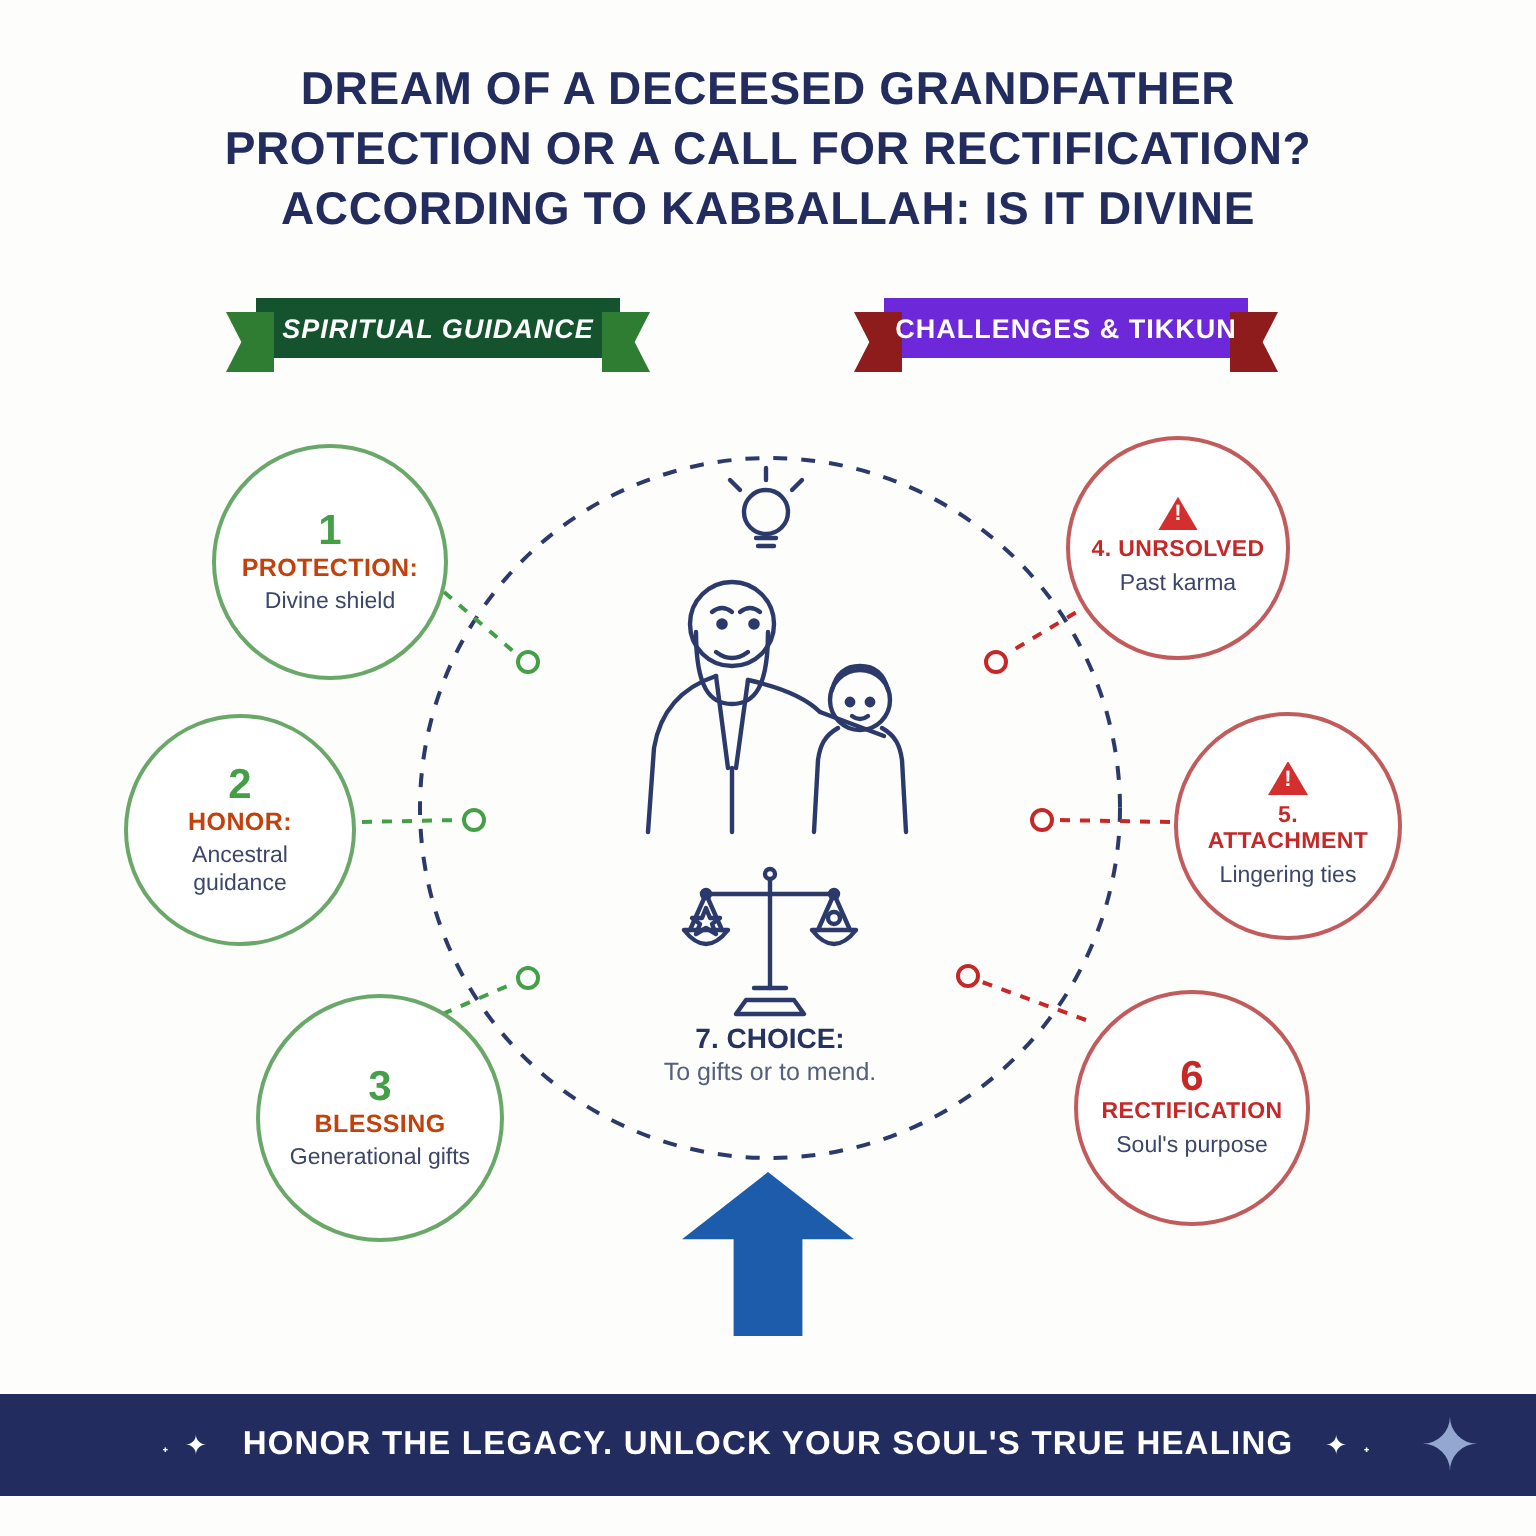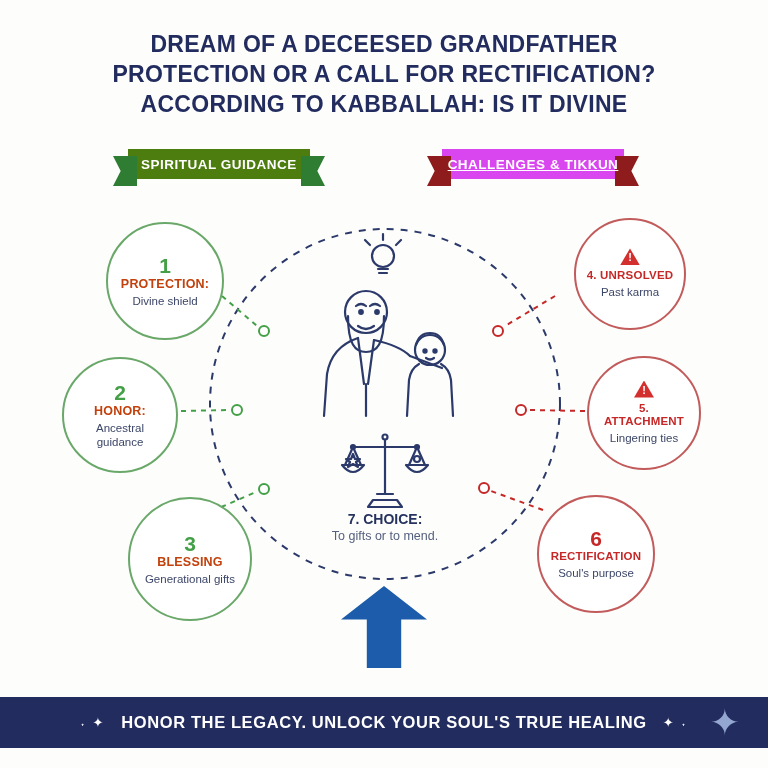--- a/index.html
+++ b/index.html
@@ -18,22 +18,22 @@
     font-weight:700; font-size:23px; line-height:1.3; letter-spacing:0.3px;
   }
 
   
   .ribbon {
     position:absolute; top:149px; height:30px; z-index:2;
     display:flex; align-items:center; justify-content:center;
     color:#fff; font-weight:700; font-size:13.5px; letter-spacing:0.5px;
     padding:0 12px; white-space:nowrap;
   }
-  .ribbon.green { left:128px; width:182px; background:#4d7c0f; }
-  .ribbon.red   { left:442px; width:182px; background:#d946ef;text-decoration:underline; }
+  .ribbon.green { left:128px; width:182px; background:#14532d;font-style:italic; }
+  .ribbon.red   { left:442px; width:182px; background:#6d28d9; }
   .ribbon::before, .ribbon::after {
     content:""; position:absolute; top:7px; width:24px; height:30px; z-index:-1;
   }
   .ribbon.green::before { left:-15px;  background:#2e7d32; clip-path:polygon(0 0,100% 0,100% 100%,0 100%,32% 50%); }
   .ribbon.green::after  { right:-15px; background:#2e7d32; clip-path:polygon(0 0,100% 0,68% 50%,100% 100%,0 100%); }
   .ribbon.red::before   { left:-15px;  background:#8e1c1c; clip-path:polygon(0 0,100% 0,100% 100%,0 100%,32% 50%); }
   .ribbon.red::after    { right:-15px; background:#8e1c1c; clip-path:polygon(0 0,100% 0,68% 50%,100% 100%,0 100%); }
 
   
   .overlay { position:absolute; left:0; top:0; width:768px; height:768px; z-index:1; pointer-events:none; }
@@ -53,21 +53,21 @@
   .node.green .num { color:#43a047; }
   .node.red   .num { color:#c62828; }
   .node .ttl  { font-size:12.5px; font-weight:700; letter-spacing:0.2px; line-height:1.2; }
   .node.green .ttl { color:#c2410c; }
   .node.red   .ttl { color:#c62828; font-size:11.5px; }
   .node .sub  { font-size:11.5px; color:#3c4668; line-height:1.25; margin-top:2px; }
 
   .n1 { left:106px; top:222px; width:118px; height:118px; }
   .n2 { left:62px;  top:357px; width:116px; height:116px; }
   .n3 { left:128px; top:497px; width:124px; height:124px; }
-  .n4 { left:574px; top:218px; width:112px; height:112px; }
+  .n4 { left:533px; top:218px; width:112px; height:112px; }
   .n5 { left:587px; top:356px; width:114px; height:114px; }
   .n6 { left:537px; top:495px; width:118px; height:118px; }
 
   .warn {
     width:20px; height:17px; background:#d32f2f; position:relative; margin-bottom:4px;
     clip-path:polygon(50% 0,100% 100%,0 100%);
   }
   .warn::after {
     content:"!"; position:absolute; left:0; right:0; top:3px;
     color:#fff; font-size:11px; font-weight:700; text-align:center;

